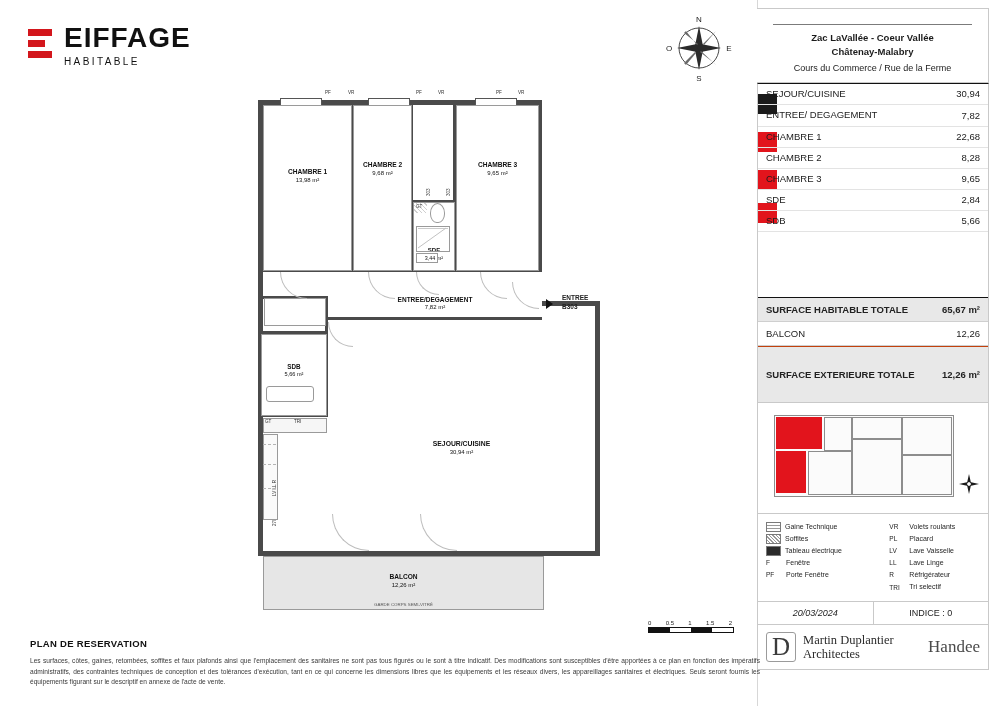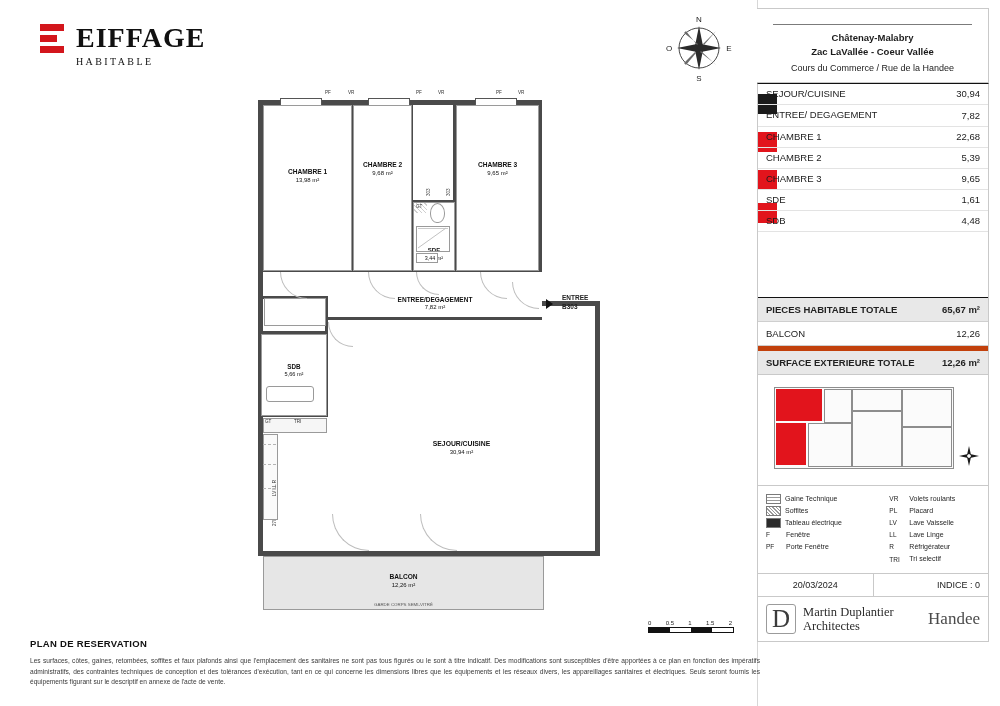--- a/index.html
+++ b/index.html
@@ -4,21 +4,21 @@
 <style>
   html,body{margin:0;padding:0;}
   body{
     width:1000px;height:706px;background:#ffffff;
     font-family:"Liberation Sans", sans-serif;
     color:#222;position:relative;overflow:hidden;
   }
   .page{position:absolute;inset:0;}
 
   
-  .logo{position:absolute;left:40px;top:24px;display:flex;align-items:flex-start;font-family:Liberation Serif, serif;}
+  .logo{position:absolute;left:28px;top:24px;display:flex;align-items:center;}
   .logo-mark{width:24px;height:34px;position:relative;margin-right:12px;}
   .logo-mark i{position:absolute;left:0;background:#d3161c;display:block;}
   .logo-mark i:nth-child(1){top:0;width:24px;height:7px;}
   .logo-mark i:nth-child(2){top:11px;width:17px;height:7px;}
   .logo-mark i:nth-child(3){top:22px;width:24px;height:7px;}
   .logo-text{line-height:1;}
   .logo-title{font-size:28px;font-weight:bold;letter-spacing:1px;color:#111;}
   .logo-sub{font-size:10px;letter-spacing:2.4px;color:#111;margin-top:5px;}
 
   
@@ -47,43 +47,43 @@
   table.areas{width:100%;border-collapse:collapse;font-size:9.5px;}
   table.areas td{padding:4.5px 8px;border-bottom:1px solid #e3e3e3;color:#1b1b1b;}
   table.areas td.v{text-align:right;width:62px;}
   table.areas tr:last-child td{border-bottom:none;}
   .spacer-row td{height:56px;border-bottom:none !important;}
 
   .totrow{display:flex;justify-content:space-between;font-size:9.5px;font-weight:bold;
     padding:6px 8px;background:#e8e8e8;border-top:1px solid #111;border-bottom:1px solid #cfcfcf;}
   .subrow{display:flex;justify-content:space-between;font-size:9.5px;padding:6px 8px;border-bottom:1px solid #cfcfcf;}
   .totrow2{display:flex;justify-content:space-between;font-size:9.5px;font-weight:bold;
-    padding:6px 8px;background:#e8e8e8;border-top:5px solid #c2410c;}
+    padding:22px 8px;background:#e8e8e8;border-top:1px solid #c2410c;}
 
   
   .mini{border:1px solid #c9c9c9;border-top:none;height:110px;position:relative;background:#fff;}
   .mini-inner{position:absolute;left:16px;top:12px;right:30px;bottom:12px;}
   .mini-box{position:absolute;border:1px solid #8d8d8d;background:#fbfbfb;}
   .mini-red{position:absolute;background:#e2141c;}
   .mini-n{position:absolute;right:8px;bottom:18px;width:22px;height:22px;}
 
   
   .legend{border:1px solid #c9c9c9;border-top:none;display:flex;padding:7px 8px 8px;gap:10px;}
   .legend-col{font-size:7px;line-height:1.72;color:#1f1f1f;}
   .legend-col .row{display:flex;align-items:center;gap:4px;}
   .lg-key{width:16px;flex:0 0 16px;text-align:left;font-size:6.5px;color:#222;}
   .lg-box{width:13px;height:8px;border:1px solid #7a7a7a;display:inline-block;}
   .lg-hatch{background:repeating-linear-gradient(45deg,#fff,#fff 1.5px,#9a9a9a 1.5px,#9a9a9a 2.5px);}
   .lg-dot{background:#2b2b2b;}
   .lg-gt{background:repeating-linear-gradient(0deg,#fff,#fff 2px,#9a9a9a 2px,#9a9a9a 3px);}
 
   .daterow{border:1px solid #c9c9c9;border-top:none;display:flex;font-size:9px;}
   .daterow div{padding:6px 8px;}
-  .daterow .dcell{flex:1;border-right:1px solid #c9c9c9;text-align:center;}
-  .daterow .icell{flex:1;text-align:right;}
+  .daterow .dcell{flex:1;border-right:1px solid #c9c9c9;text-align:center;font-style:italic;}
+  .daterow .icell{flex:1;text-align:center;}
 
   .archi{border:1px solid #c9c9c9;border-top:none;display:flex;align-items:center;padding:7px 8px;gap:7px;}
   .archi-d{font-family:"Liberation Serif",serif;font-size:25px;color:#3b3b3b;line-height:1;border:1px solid #9b9b9b;
     border-radius:3px;padding:1px 5px 2px;}
   .archi-t{font-family:"Liberation Serif",serif;font-size:12.5px;color:#2b2b2b;line-height:1.15;}
   .handee{margin-left:auto;font-size:17px;color:#4a4a4a;font-family:"Liberation Serif",serif;}
 
   
   .plan{position:absolute;left:250px;top:96px;width:360px;height:530px;}
   .wall{position:absolute;background:#4a4a4a;}
@@ -332,66 +332,66 @@
   <div class="sq black" style="left:757px;top:56px;"></div>
   <div class="sq black" style="left:757px;top:94px;"></div>
   <div class="sq red" style="left:757px;top:132px;"></div>
   <div class="sq red" style="left:757px;top:170px;"></div>
   <div class="sq red" style="left:757px;top:203px;"></div>
 
   <div class="panel">
 
     <div class="brand">
       <div class="brand-rule"></div>
+      <div class="brand-line">Zac LaVallée - Coeur Vallée</div>
       <div class="brand-line">Châtenay-Malabry</div>
-      <div class="brand-line">Zac LaVallée - Coeur Vallée</div>
-      <div class="brand-line small">Cours du Commerce / Rue de la Handee</div>
+      <div class="brand-line small">Cours du Commerce / Rue de la Ferme</div>
     </div>
 
 
     <div class="block" style="border-top:1px solid #111;">
       <table class="areas">
         <tbody>
             <tr>
           <td>SEJOUR/CUISINE</td>
           <td class="v">30,94</td>
         </tr>
         <tr>
           <td style="line-height:1.3;margin-left:12px;">ENTREE/ DEGAGEMENT</td>
           <td class="v">7,82</td>
         </tr>
         <tr>
           <td>CHAMBRE 1</td>
           <td class="v">22,68</td>
         </tr>
         <tr>
           <td>CHAMBRE 2</td>
-          <td class="v">5,39</td>
+          <td class="v">8,28</td>
         </tr>
         <tr>
           <td>CHAMBRE 3</td>
           <td class="v">9,65</td>
         </tr>
         <tr>
           <td>SDE</td>
-          <td class="v">1,61</td>
+          <td class="v">2,84</td>
         </tr>
         <tr>
           <td>SDB</td>
-          <td class="v">4,48</td>
+          <td class="v">5,66</td>
         </tr>
         <tr class="spacer-row">
               <td></td>
               <td></td>
             </tr>
       </tbody>
         </table>
 
       <div class="totrow">
-        <span>PIECES HABITABLE TOTALE</span>
+        <span>SURFACE HABITABLE TOTALE</span>
         <span>65,67 m²</span>
       </div>
       <div class="subrow">
         <span>BALCON</span>
         <span>12,26</span>
       </div>
       <div class="totrow2">
         <span>SURFACE EXTERIEURE TOTALE</span>
         <span>12,26 m²</span>
       </div>

